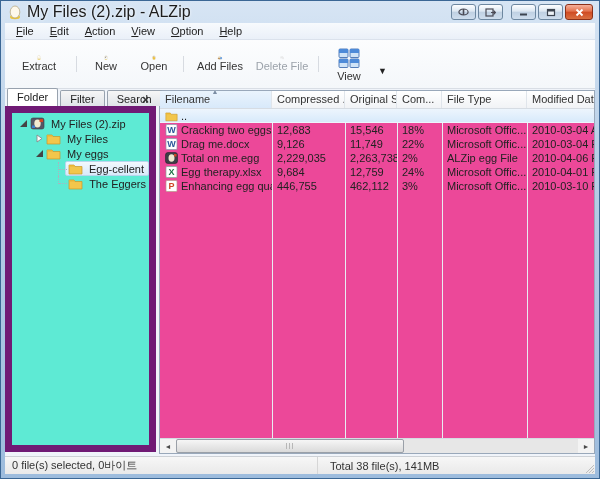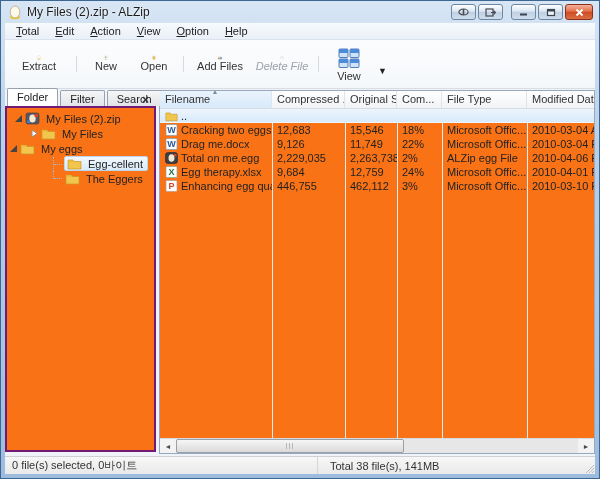--- a/index.html
+++ b/index.html
@@ -6,70 +6,70 @@
   html,body { width:600px; height:479px; overflow:hidden; }
   body { font-family: "Liberation Sans", sans-serif; font-size: 11px; color:#222; }
 
   .window { position:relative; width:600px; height:479px;
     background: linear-gradient(180deg,#d7e5f4 0%, #b9d0e8 30%, #9dbcdd 100%);
     border:1px solid #3b6795; }
 
   
   .titlebar { position:absolute; left:0; top:0; right:0; height:22px; display:flex; align-items:center; padding-left:7px; }
   .title-icon { width:14px; height:15px; margin-right:5px; }
-  .title-text { font-size:12px; color:#1c1c1c; text-shadow:0 0 3px #fff; }
+  .title-text { font-size:16px; color:#1c1c1c; text-shadow:0 0 3px #fff; }
   .winbtns { position:absolute; right:6px; top:3px; display:flex; align-items:flex-start; }
   .winbtn { width:25px; height:16px; border:1px solid #6d87a0; border-radius:3px;
     background:linear-gradient(#fdfeff,#dce7f2 45%,#bfd0e2 50%,#cfdeee);
     display:flex; align-items:center; justify-content:center; margin-left:2px; }
   .winbtn.gap { margin-left:8px; }
   .winbtn.close { width:28px; background:linear-gradient(#f6b09a,#e2724d 45%,#cf4a22 50%,#d96f41); border-color:#8c3018; }
 
   
   .client { position:absolute; left:4px; right:4px; top:22px; bottom:4px; background:#f0f4fa; display:flex; flex-direction:column; }
 
   .menubar { height:17px; background:linear-gradient(#f7fafd,#eaf0f8); border-bottom:1px solid #dbe2ec; display:flex; align-items:center; padding-left:3px; }
   .menu-item { display:inline-block; padding:1px 8px 2px 8px; color:#222; }
   .menu-item::first-letter { text-decoration:underline; }
 
   
   .toolbar { height:49px; background:linear-gradient(#fcfdfe,#f4f7fa); border-bottom:1px solid #d9dee5; display:flex; align-items:stretch; padding:13px 2px; }
   .tbtn { display:flex; flex-direction:column; align-items:center; justify-content:flex-end; padding:2px 0 3px 0; gap:1px; color:#333; border-radius:3px; }
   .tbtn .lbl { line-height:11px; }
   .tbtn.w64{width:64px} .tbtn.w48{width:48px} .tbtn.w62{width:62px} .tbtn.w50{width:50px}
-  .tbtn.disabled { color:#9ba2aa;font-style:italic; }
+  .tbtn.disabled { color:#9ba2aa; }
   .tbtn.disabled svg { opacity:.55; filter:grayscale(1); }
   .tsep { width:1px; background:#d7dbe1; margin:3px 5px; }
   .view-wrap { display:flex; align-items:center; }
   .caret { font-size:9px; color:#222; margin:14px 0 0 4px; width:12px; }
 
   
   .main { flex:1; display:flex; padding:1px 0 2px 0; min-height:0; }
 
   .sidebar { width:151px; display:flex; flex-direction:column; min-height:0; }
   .tabs { height:16px; display:flex; align-items:flex-end; padding-left:2px; position:relative; }
   .tab { padding:2px 9px 2px 9px; border:1px solid #98a2ae; border-bottom:none; border-radius:2px 2px 0 0;
     background:linear-gradient(#f6f6f6,#e0e4e9); margin-right:2px; color:#222; height:16px; }
   .tab.active { background:#fff; height:18px; z-index:2; }
   .tab-close { position:absolute; right:4px; top:3px; font-weight:bold; font-size:12px; color:#333; padding:0 3px; }
 
-  .tree { flex:1; background:#f97316; border:2px solid #701a75; margin-bottom:2px; padding-top:3px; overflow:hidden;text-align:right; }
+  .tree { flex:1; background:#5eead4; border:7px solid #701a75; margin-bottom:2px; padding-top:3px; overflow:hidden;text-align:right; }
   .trow { height:15px; display:flex; align-items:center; white-space:nowrap; }
   .exp { width:12px; display:flex; align-items:center; justify-content:center; }
   .ticon { width:15px; height:13px; margin:0 3px 0 1px; flex:none; }
   .tlabel { padding:0 3px; }
   .selwrap { display:flex; align-items:center; background:linear-gradient(#f2f8fd,#d9eafa);
     border:1px solid #b9d6ee; border-radius:2px; padding:0 1px; }
   .conn { width:11px; height:14px; border-left:1px dotted #aab4bf; margin-left:6px; position:relative; }
   .conn:after { content:""; position:absolute; left:0; top:7px; width:8px; border-top:1px dotted #aab4bf; }
   .conn.last { height:8px; align-self:flex-start; }
 
   .splitter { width:3px; }
 
-  .listpanel { flex:1; border:1px solid #99a8ba; background:#f97316; display:flex; flex-direction:column; min-width:0; }
+  .listpanel { flex:1; border:1px solid #99a8ba; background:#ec4899; display:flex; flex-direction:column; min-width:0; }
   .lheader { height:18px; display:flex; background:linear-gradient(#ffffff,#f1f3f6); border-bottom:1px solid #d6dce3; color:#333; flex:none; }
   .hcell { padding:2px 0 0 5px; border-right:1px solid #e0e5eb; white-space:nowrap; overflow:hidden; position:relative; }
   .hcell.sorted { background:linear-gradient(#eaf4fd,#d8e9fa); }
   .sortmark { position:absolute; top:-3px; left:50%; margin-left:-4px; font-size:7px; color:#7c8ea4; }
   .c0{width:112px} .c1{width:73px} .c2{width:52px} .c3{width:45px} .c4{width:85px} .c5{flex:1; border-right:none;}
 
   .lbody { flex:1; position:relative; overflow:hidden; }
   .gridline { position:absolute; top:0; bottom:0; width:1px; background:#e7ecf1; }
   .lrow { height:14px; display:flex; align-items:center; position:relative; }
   .lrow.parent { background:linear-gradient(#edf5fd,#d8eafb); border-bottom:1px solid #eef5fc; }
@@ -131,21 +131,21 @@
         <svg width="9" height="9" viewBox="0 0 9 9">
           <path d="M1.5 1.5 L7.5 7.5 M7.5 1.5 L1.5 7.5" stroke="#fff" stroke-width="1.8"></path>
         </svg>
       </div>
     </div>
   </div>
 
   <div class="client">
 
     <div class="menubar">
-      <span class="menu-item">Total</span>
+      <span class="menu-item">File</span>
       <span class="menu-item">Edit</span>
       <span class="menu-item">Action</span>
       <span class="menu-item">View</span>
       <span class="menu-item">Option</span>
       <span class="menu-item">Help</span>
     </div>
 
     <div class="toolbar">
       <div class="tbtn w64">
         <svg width="26" height="27" viewBox="0 0 26 27">
@@ -256,21 +256,21 @@
                   <path d="M2 1 L7 4.5 L2 8 Z" fill="#fff" stroke="#8a8a8a" stroke-width="0.9"></path>
                 </svg>
             </span>
             <svg class="ticon" viewBox="0 0 15 13">
               <path d="M1 3 L6 3 L7 4.5 L14 4.5 L14 12 L1 12 Z" fill="#f2c64c" stroke="#c9972a" stroke-width="0.7"></path>
               <path d="M1 3 L6 3 L7 4.5 L1 4.5 Z" fill="#e8b435"></path>
             </svg>
             <span class="tlabel">My Files</span>
           </div>
 
-          <div class="trow" style="">
+          <div class="trow" style="padding-left:21px">
             <span class="exp">
               <svg width="9" height="9" viewBox="0 0 9 9">
                   <path d="M8 1 L8 8 L1 8 Z" fill="#444"></path>
                 </svg>
             </span>
             <svg class="ticon" viewBox="0 0 15 13">
               <path d="M1 3 L6 3 L7 4.5 L14 4.5 L14 12 L1 12 Z" fill="#f2c64c" stroke="#c9972a" stroke-width="0.7"></path>
               <path d="M1 3 L6 3 L7 4.5 L1 4.5 Z" fill="#e8b435"></path>
             </svg>
             <span class="tlabel">My eggs</span>

